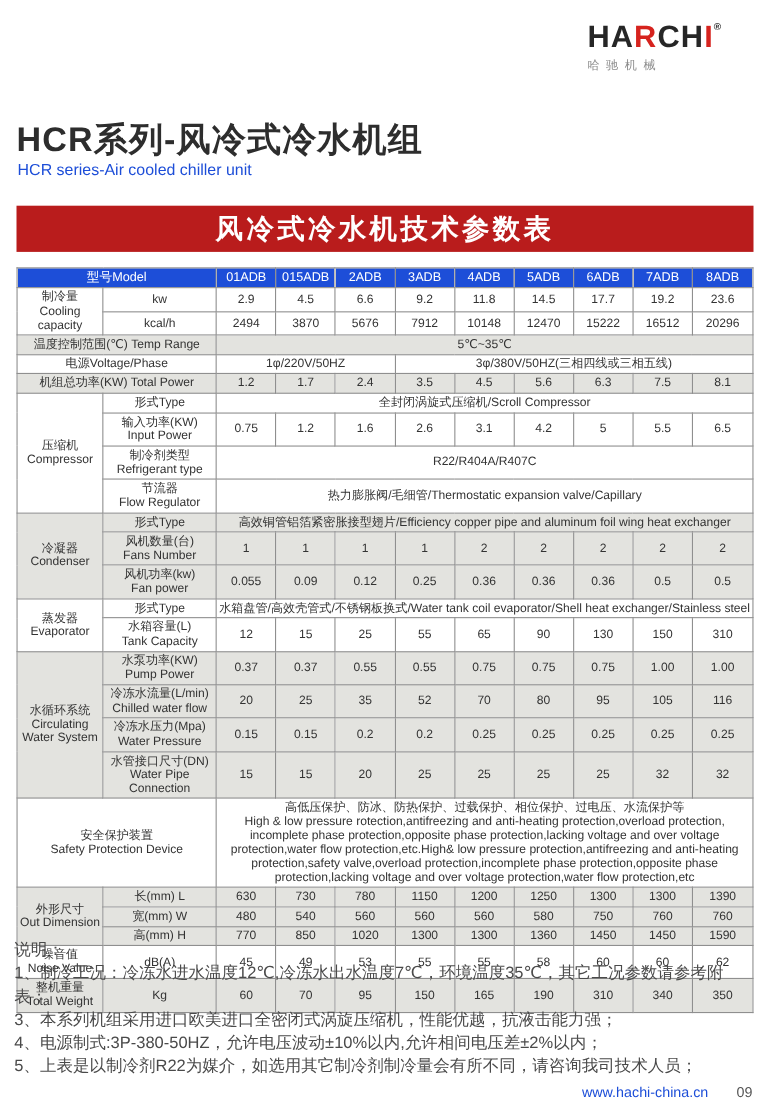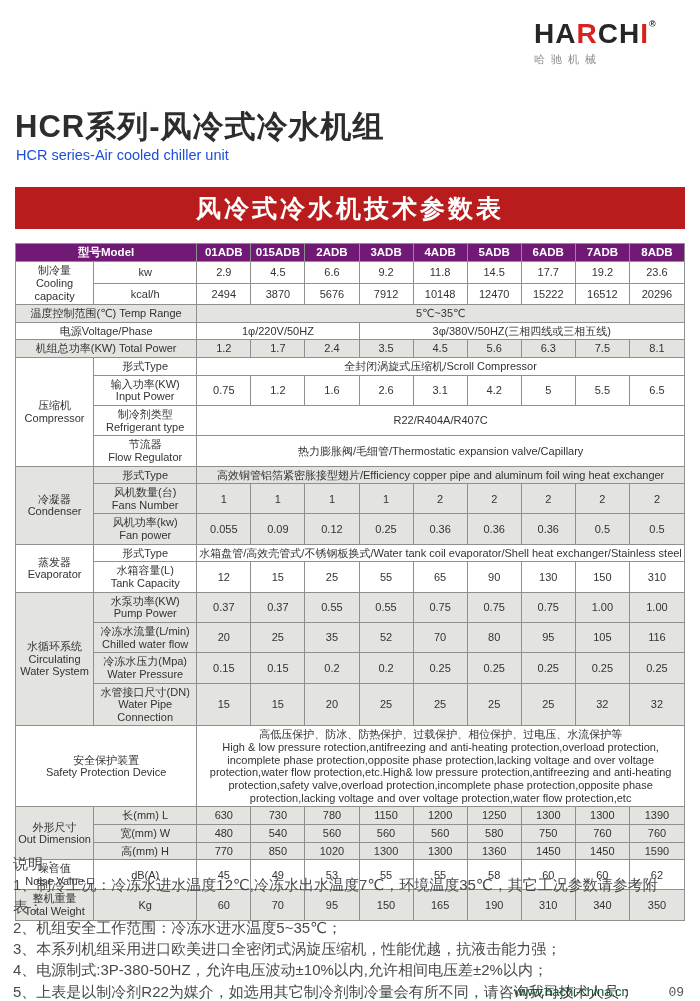--- a/index.html
+++ b/index.html
@@ -27,32 +27,32 @@
   }
   
   .spec-wrap { position:absolute; left:15px; top:243px; width:670px; }
   table.spec { width:670px; border-collapse:collapse; table-layout:fixed; }
   table.spec td {
     border:1px solid #8f8f8f; text-align:center; vertical-align:middle;
     padding:2px 2px; font-size:11px; line-height:1.15; color:#333; background:#ffffff;
     overflow:hidden;
   }
   tr.shade-g td { background:#e3e3df; }
-  tr.shade-d td { background:#701a75; color:#ffffff; font-weight:bold; font-size:11.5px; height:18px; }
+  tr.shade-d td { background:#1d4ed8; color:#ffffff; font-weight:normal; font-size:11.5px; height:18px; }
   td.lbl  { font-size:10px;  line-height:1.12; }
   td.sec  { font-size:11px;  line-height:1.3; }
   td.mid  { font-size:10px; }
   td.tiny { font-size:8.3px; white-space:nowrap; }
   td.left { text-align:left; font-size:10.3px; line-height:1.3; padding:4px 6px; }
   
   .notes { position:absolute; left:13px; top:853px; width:670px; font-size:15px; color:#4a4a4a; line-height:1.42; }
   
   .footer { position:absolute; right:16px; bottom:1px; font-size:13px; white-space:nowrap; }
-  .footer-url  { color:#14532d;text-align:right; }
-  .footer-page { color:#555; margin-left:36px;font-family:Liberation Mono, monospace; }
+  .footer-url  { color:#1d4ed8;text-align:right; }
+  .footer-page { color:#555; margin-left:22px; }
 </style>
 </head>
 <body>
 
 <div class="logo">
   <div class="logo-word"><span class="logo-dark">HA</span><span class="logo-red">R</span><span class="logo-dark">CH</span><span class="logo-red">I</span><span class="logo-reg">®</span></div>
   <div class="logo-sub">哈驰机械</div>
 </div>
 
 <div class="title-zh">HCR系列-风冷式冷水机组</div>
@@ -321,21 +321,20 @@
           <td class="">340</td>
           <td class="">350</td>
         </tr>
       </tbody>
   </table>
 </div>
 
 <div class="notes" id="notes-box">
     <div>说明：</div>
     <div>1、制冷工况：冷冻水进水温度12℃,冷冻水出水温度7℃，环境温度35℃，其它工况参数请参考附表；</div>
-    <div>2、机组安全工作范围：冷冻水进水温度5~35℃；</div>
     <div>3、本系列机组采用进口欧美进口全密闭式涡旋压缩机，性能优越，抗液击能力强；</div>
     <div>4、电源制式:3P-380-50HZ，允许电压波动±10%以内,允许相间电压差±2%以内；</div>
     <div>5、上表是以制冷剂R22为媒介，如选用其它制冷剂制冷量会有所不同，请咨询我司技术人员；</div>
   </div>
 
 <div class="footer">
   <span class="footer-url">www.hachi-china.cn</span>
   <span class="footer-page">09</span>
 </div>
 

